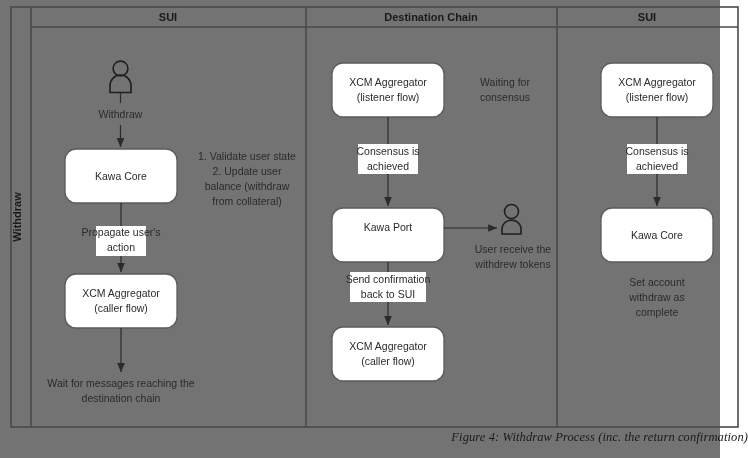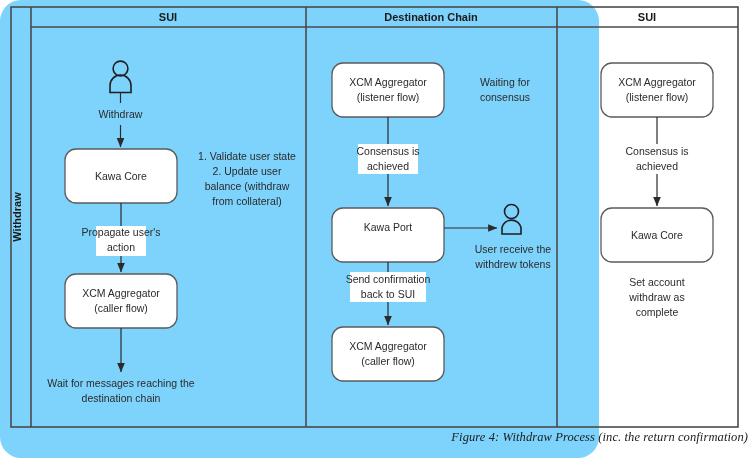--- a/index.html
+++ b/index.html
@@ -8,24 +8,23 @@
     background: #ffffff;
   }
   body {
     width: 748px;
     height: 458px;
     font-family: "Liberation Sans", sans-serif;
     overflow: hidden;
   }
   #stage {
     position: relative;
-    width: 599px;
+    width: 720px;
     height: 458px;
-    background: #7dd3fc;
-    border-radius: 21px;
+    background: #737373;
   }
   svg#diagram {
     position: absolute;
     left: 0;
     top: 0;
     width: 748px;
     height: 458px;
     display: block;
   }
   .frame-line {

